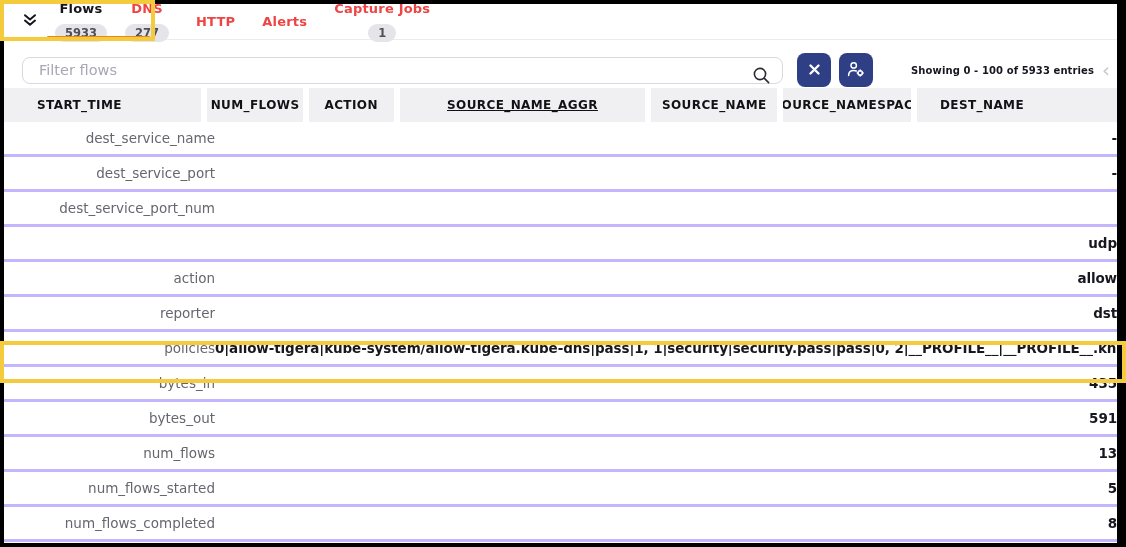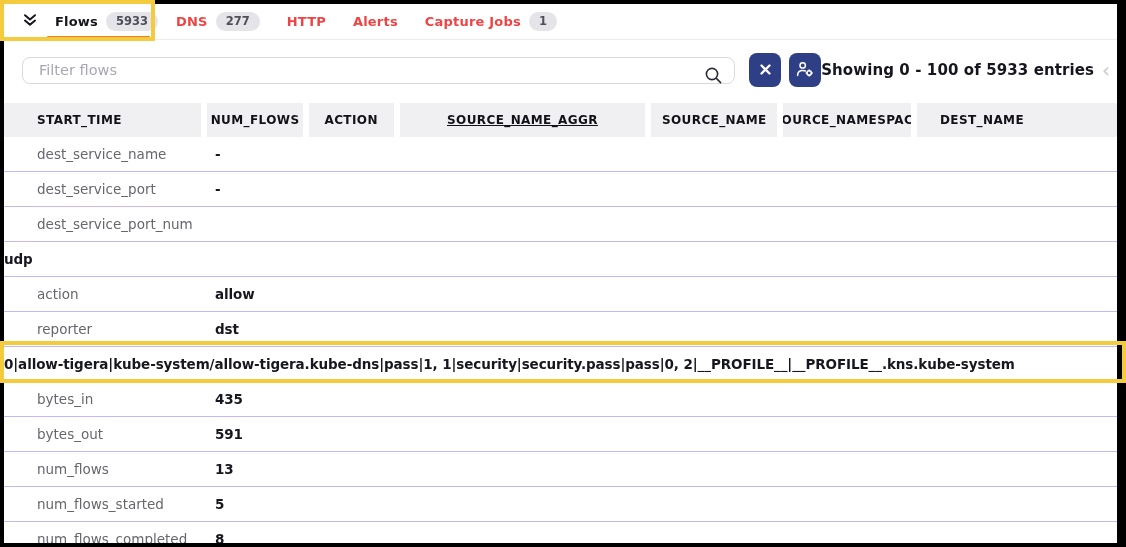--- a/index.html
+++ b/index.html
@@ -10,56 +10,56 @@
     background:#fff; overflow:hidden; }
 
   
   .tabbar { position:relative; height:36px; display:flex; align-items:center;
     padding-left:18px; border-bottom:1px solid #ECECF0; background:#fff; }
   .collapse-btn { width:16px; height:16px; margin-right:17px; cursor:pointer;
     display:flex; align-items:center; justify-content:center; background:none; border:none; }
   .tab { display:flex; align-items:center; gap:8px; cursor:pointer; white-space:nowrap; }
   .tab .lbl { font-size:13px; font-weight:bold; color:#ef4444; letter-spacing:.2px; }
   .tab.active .lbl { color:#15151C; }
-  .tab { margin-right:27px; }
+  .tab { margin-right:27px;flex-direction:column; }
   .tab.active { margin-right:18px; }
   .badge { background:#E4E4E9; color:#4F4F59; font-size:11.5px; font-weight:bold;
     padding:2px 10px; border-radius:11px; line-height:1.3; }
   .underline { position:absolute; left:43px; bottom:0; width:103px; height:3px;
     background:#F0821E; border-radius:1px; }
 
   
   .filterbar { display:flex; align-items:center; padding:12px 7px 0 18px; height:48px; }
   .searchbox { position:relative; width:761px; height:27px; }
   .searchbox input { width:100%; height:100%; border:1px solid #D8D8DF; border-radius:8px;
     padding:0 40px 0 16px; font-size:14.5px; color:#2a2a33; outline:none;
     font-family:"DejaVu Sans","Liberation Sans",sans-serif; }
   .searchbox input::placeholder { color:#A7A7B5; }
   .search-ic { position:absolute; right:12px; top:9px; cursor:pointer; }
   .sqbtn { width:34px; height:34px; border:none; border-radius:8px; background:#2F3F86;
     display:flex; align-items:center; justify-content:center; cursor:pointer; }
   .sqbtn.first { margin-left:14px; }
   .sqbtn + .sqbtn { margin-left:8px; }
-  .summary { margin-left:auto; font-size:15px; font-weight:bold; color:#16161F;
+  .summary { margin-left:auto; font-size:10px; font-weight:bold; color:#16161F;
     letter-spacing:.1px; white-space:nowrap; }
   .prev-chevron { color:#C9C9D3; font-size:20px; margin-left:8px; line-height:1;
     cursor:pointer; user-select:none; }
 
   
-  .thead { display:flex; gap:6px; margin-top:15px; height:34px; background:#fff; }
+  .thead { display:flex; gap:6px; height:34px; background:#fff; }
   .th { background:#F0F0F2; font-size:12px; font-weight:bold; color:#111118;
     letter-spacing:.4px; display:flex; align-items:center; justify-content:center;
     white-space:nowrap; cursor:pointer; overflow:hidden; }
   .th.c0 { width:221px; justify-content:flex-start; padding-left:33px; }
   .th.c1 { width:109px; } .th.c2 { width:97px; } .th.c3 { width:281px;text-decoration:underline; }
   .th.c4 { width:144px; } .th.c5 { width:146px; }
   .th.c6 { width:200px; flex:none; justify-content:flex-start; padding-left:23px; }
 
   
-  .drow { display:flex; align-items:center; height:35px; border-bottom:1px solid #c4b5fd; }
+  .drow { display:flex; align-items:center; height:35px; border-bottom:3px solid #c4b5fd;text-align:right; }
   .dkey { width:211px; padding-left:33px; font-size:13.5px; color:#66666F; white-space:nowrap; }
   .dval { flex:1; font-size:13.5px; font-weight:600; color:#17171F;
     white-space:nowrap; overflow:hidden; letter-spacing:-0.1px; }
 
   
   .anno { position:absolute; border:4px solid #F3CB3D; background:transparent;
     z-index:20; pointer-events:none; }
   .anno.tabs { left:0; top:0; width:155px; height:41px; }
   .anno.policies { left:0; top:341px; width:1126px; height:42px; }
 </style>
@@ -158,20 +158,21 @@
       </div>
       <div class="drow">
         <div class="dkey">action</div>
         <div class="dval">allow</div>
       </div>
       <div class="drow">
         <div class="dkey">reporter</div>
         <div class="dval">dst</div>
       </div>
       <div class="drow">
+        <div class="dkey">policies</div>
         <div class="dval">0|allow-tigera|kube-system/allow-tigera.kube-dns|pass|1, 1|security|security.pass|pass|0, 2|__PROFILE__|__PROFILE__.kns.kube-system</div>
       </div>
       <div class="drow">
         <div class="dkey">bytes_in</div>
         <div class="dval">435</div>
       </div>
       <div class="drow">
         <div class="dkey">bytes_out</div>
         <div class="dval">591</div>
       </div>

